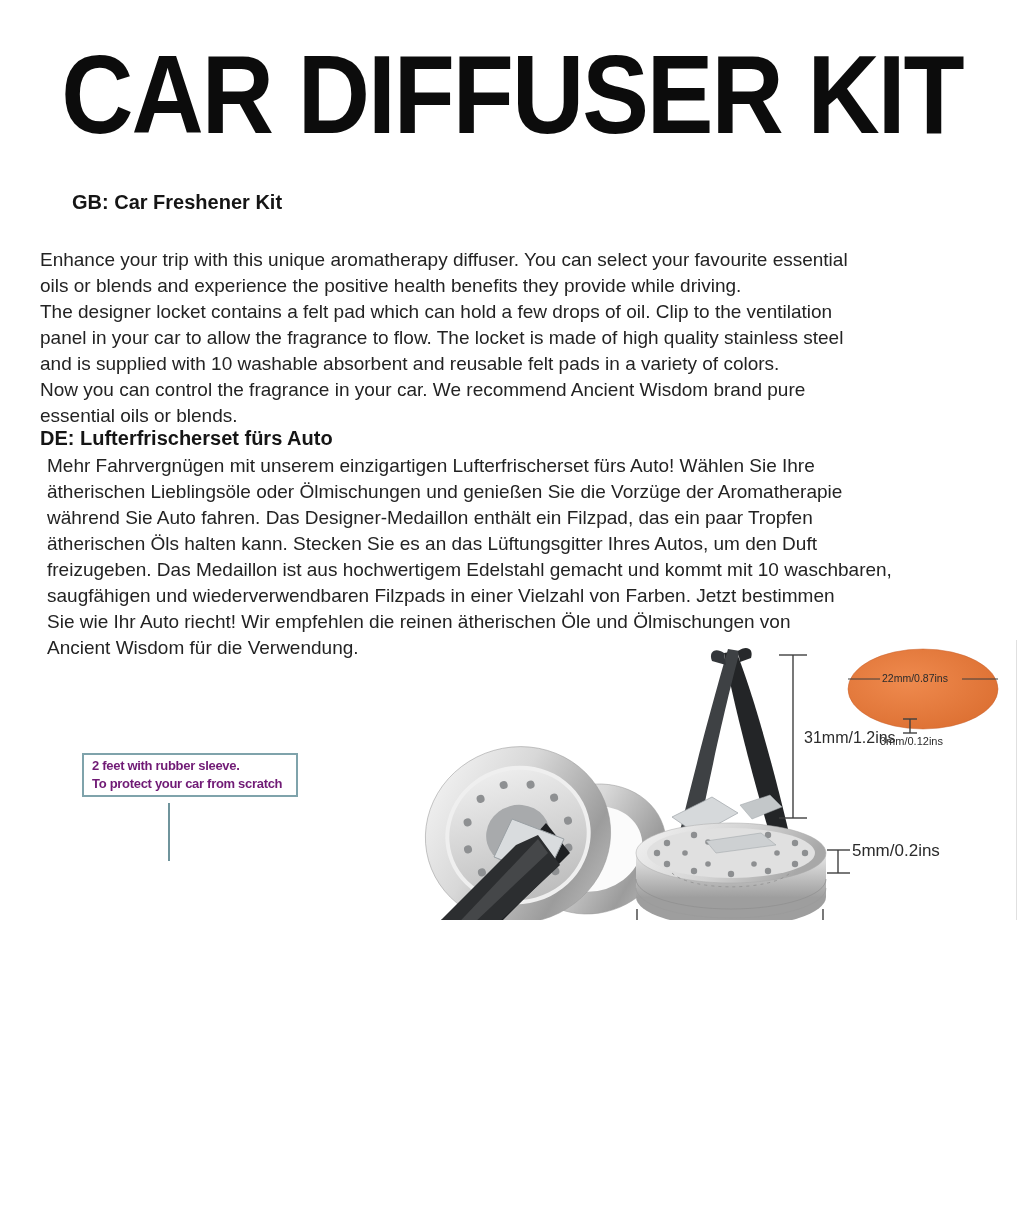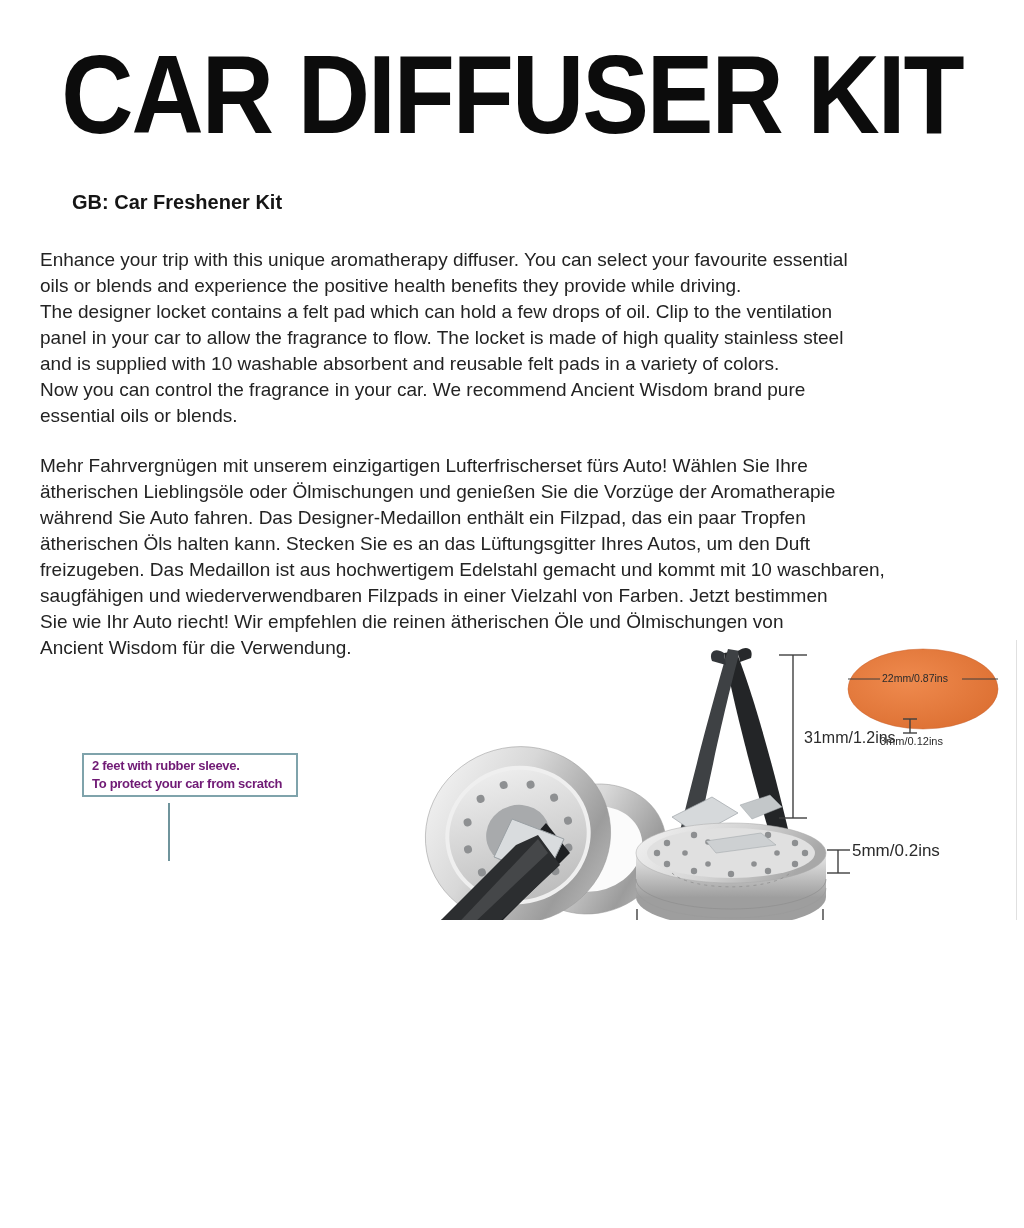--- a/index.html
+++ b/index.html
@@ -7,21 +7,21 @@
         font-family:"Liberation Sans", sans-serif;color:#1f1f1f;}
   .title{position:absolute;top:30px;left:0;right:0;text-align:center;
          font-size:100px;font-weight:bold;letter-spacing:-2px;color:#0c0c0c;
          transform:scaleY(1.12);transform-origin:center top;white-space:nowrap;}
   .sec-heading{position:absolute;left:40px;font-size:20px;font-weight:bold;color:#151515;}
   .sec-body{position:absolute;left:40px;width:950px;font-size:19px;line-height:26px;
             color:#232323;white-space:pre-line;}
   .gb-heading{top:191px;margin-left:32px;}
   .gb-body{top:219px;margin-top:28px;}
   .de-heading{top:427px;}
-  .de-body{top:453px;}
+  .de-body{top:453px;margin-left:7px;}
 
   .callout{position:absolute;border:2px solid #7fa3ab;color:#701a75;font-weight:bold;
            font-size:13px;line-height:18px;padding:2px 8px;white-space:pre-line;
            letter-spacing:-0.3px;background:#ffffff;}
   .callout-feet{left:82px;top:753px;width:196px;}
   .callout-magnetic{left:337px;top:993px;width:146px;font-size:12.5px;}
   .connector{position:absolute;background:#6f949c;}
   .arrow-left{position:absolute;width:0;height:0;border-top:4px solid transparent;
               border-bottom:4px solid transparent;border-right:7px solid #6f949c;}
 
@@ -42,20 +42,21 @@
 
   <div class="sec-heading gb-heading">GB: Car Freshener Kit</div>
   <div class="sec-body gb-body">Enhance your trip with this unique aromatherapy diffuser. You can select your favourite essential
 oils or blends and experience the positive health benefits they provide while driving.
 The designer locket contains a felt pad which can hold a few drops of oil. Clip to the ventilation
 panel in your car to allow the fragrance to flow. The locket is made of high quality stainless steel
 and is supplied with 10 washable absorbent and reusable felt pads in a variety of colors.
 Now you can control the fragrance in your car. We recommend Ancient Wisdom brand pure
 essential oils or blends.</div>
 
+  <div class="sec-heading de-heading">DE: Lufterfrischerset fürs Auto</div>
   <div class="sec-body de-body">Mehr Fahrvergnügen mit unserem einzigartigen Lufterfrischerset fürs Auto! Wählen Sie Ihre
 ätherischen Lieblingsöle oder Ölmischungen und genießen Sie die Vorzüge der Aromatherapie
 während Sie Auto fahren. Das Designer-Medaillon enthält ein Filzpad, das ein paar Tropfen
 ätherischen Öls halten kann. Stecken Sie es an das Lüftungsgitter Ihres Autos, um den Duft
 freizugeben. Das Medaillon ist aus hochwertigem Edelstahl gemacht und kommt mit 10 waschbaren,
 saugfähigen und wiederverwendbaren Filzpads in einer Vielzahl von Farben. Jetzt bestimmen
 Sie wie Ihr Auto riecht! Wir empfehlen die reinen ätherischen Öle und Ölmischungen von
 Ancient Wisdom für die Verwendung.</div>
 
   <div class="callout callout-feet">2 feet with rubber sleeve.

